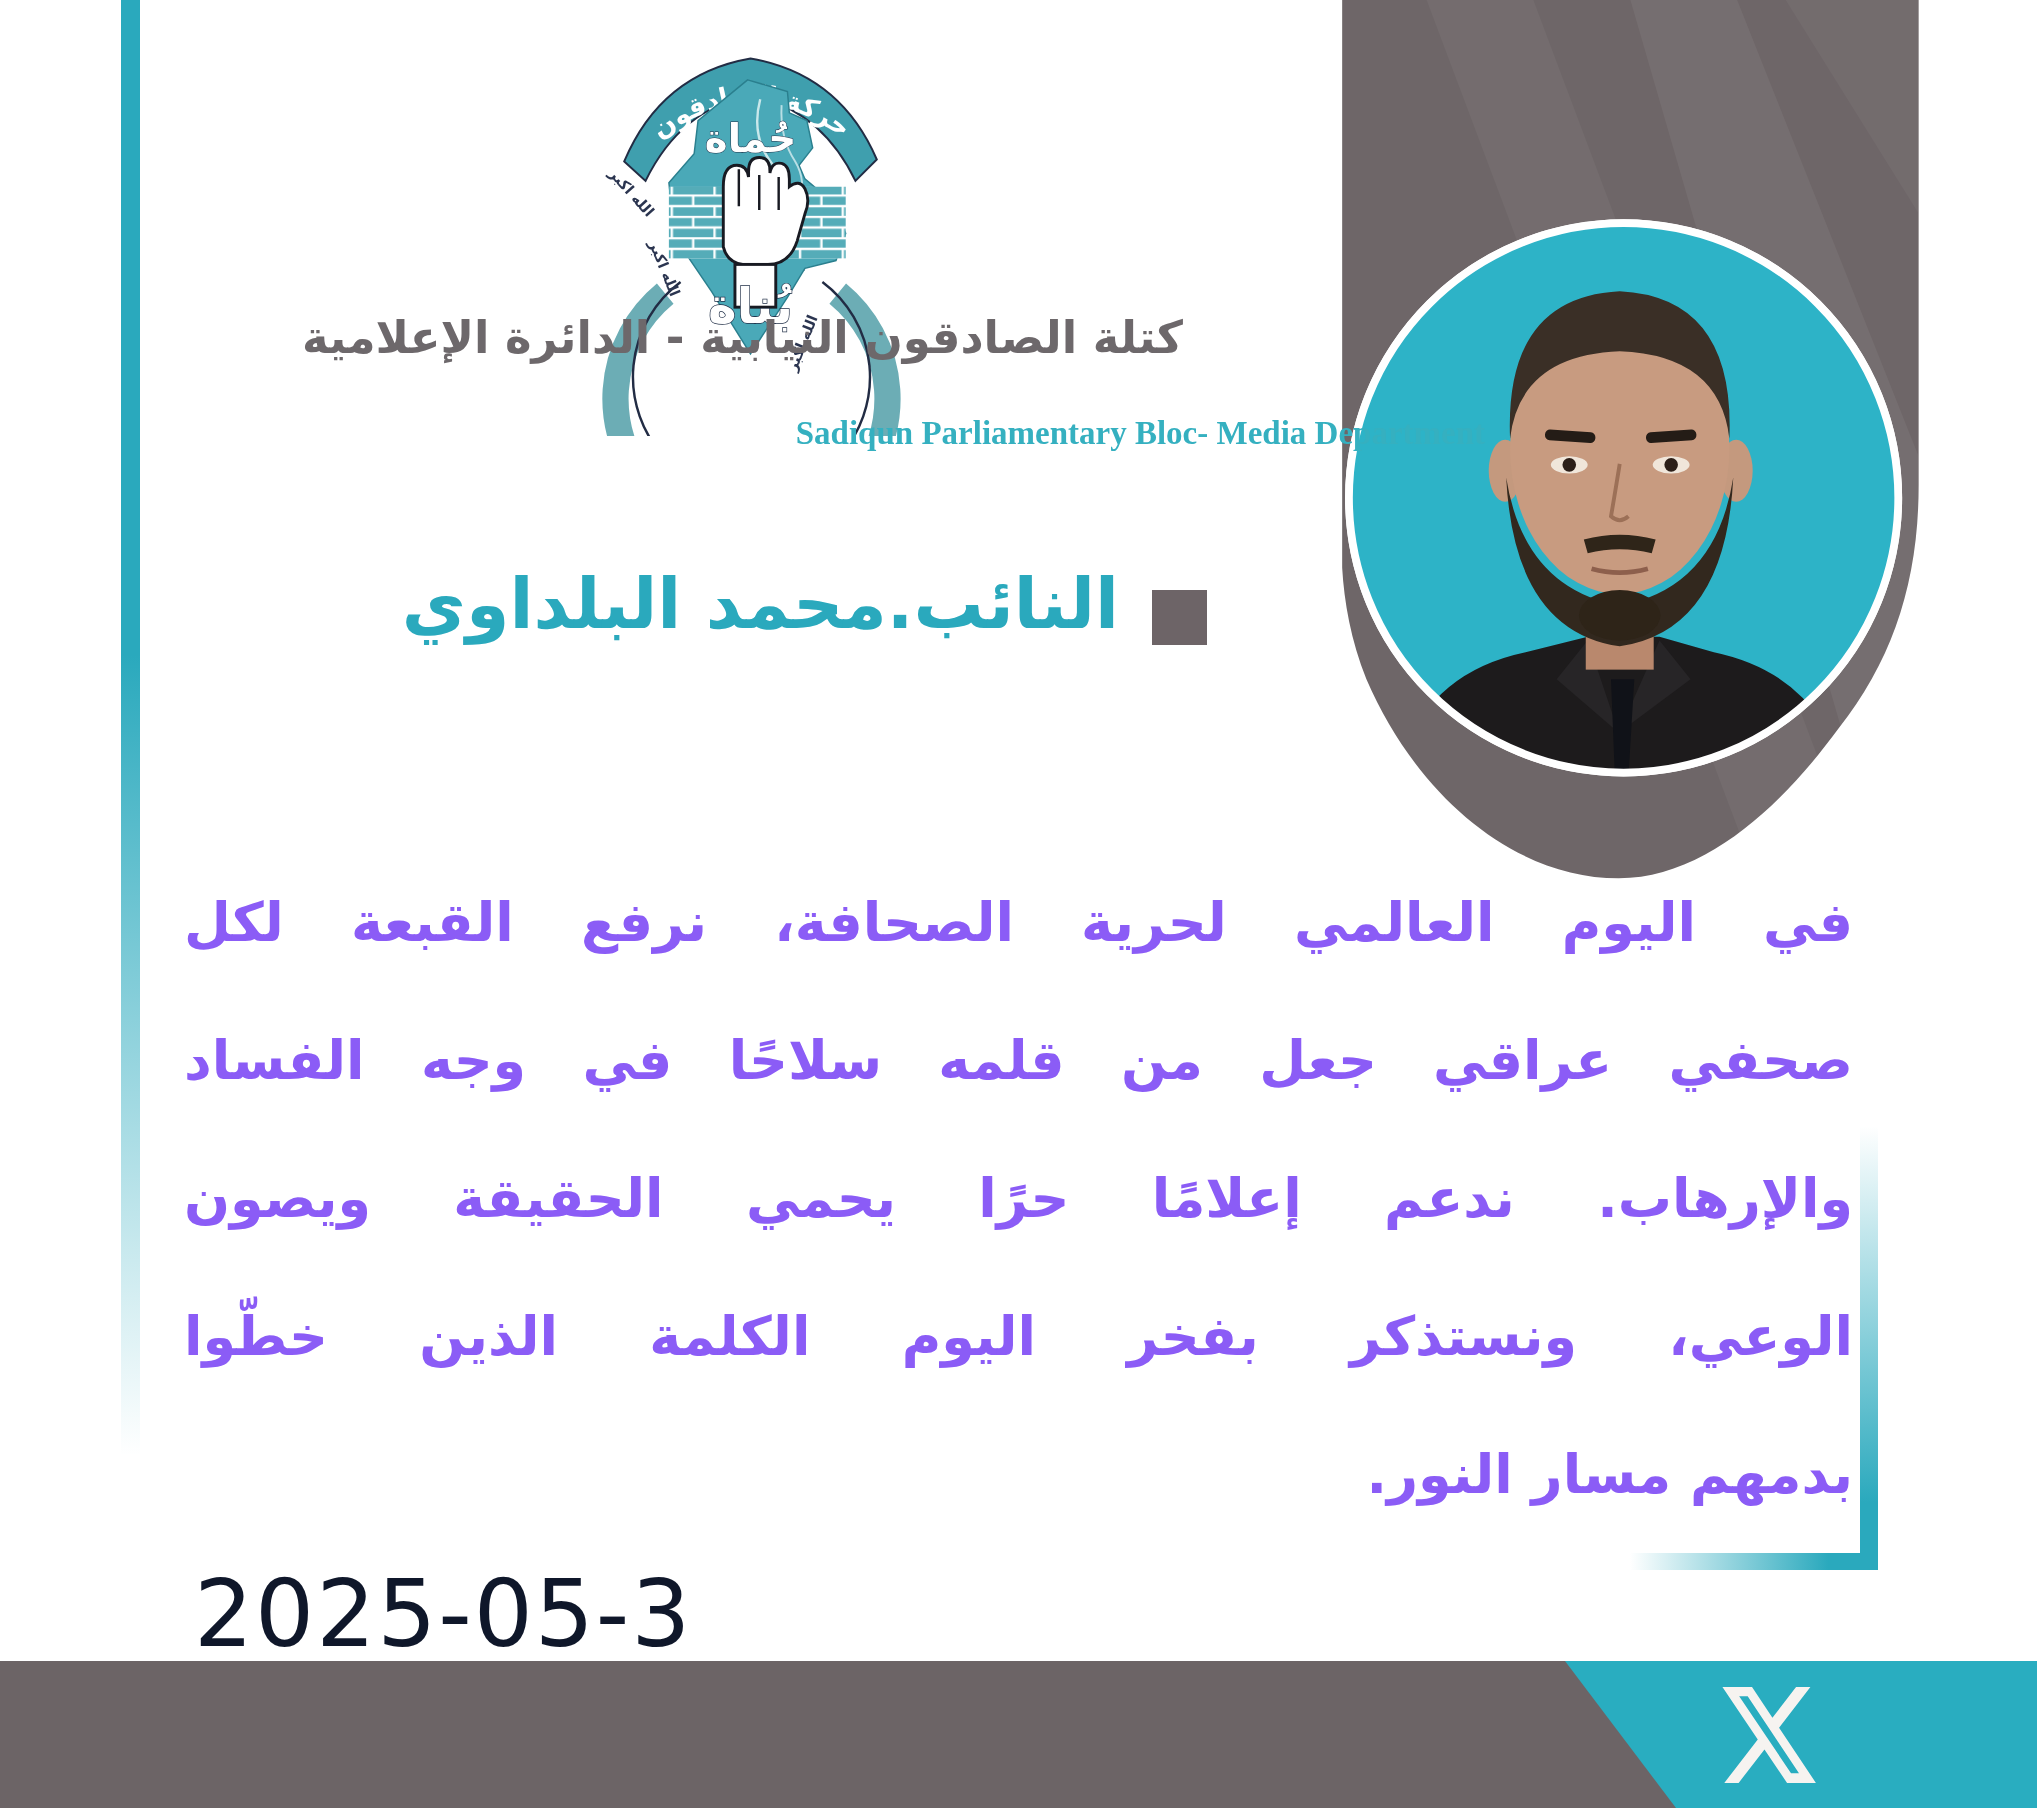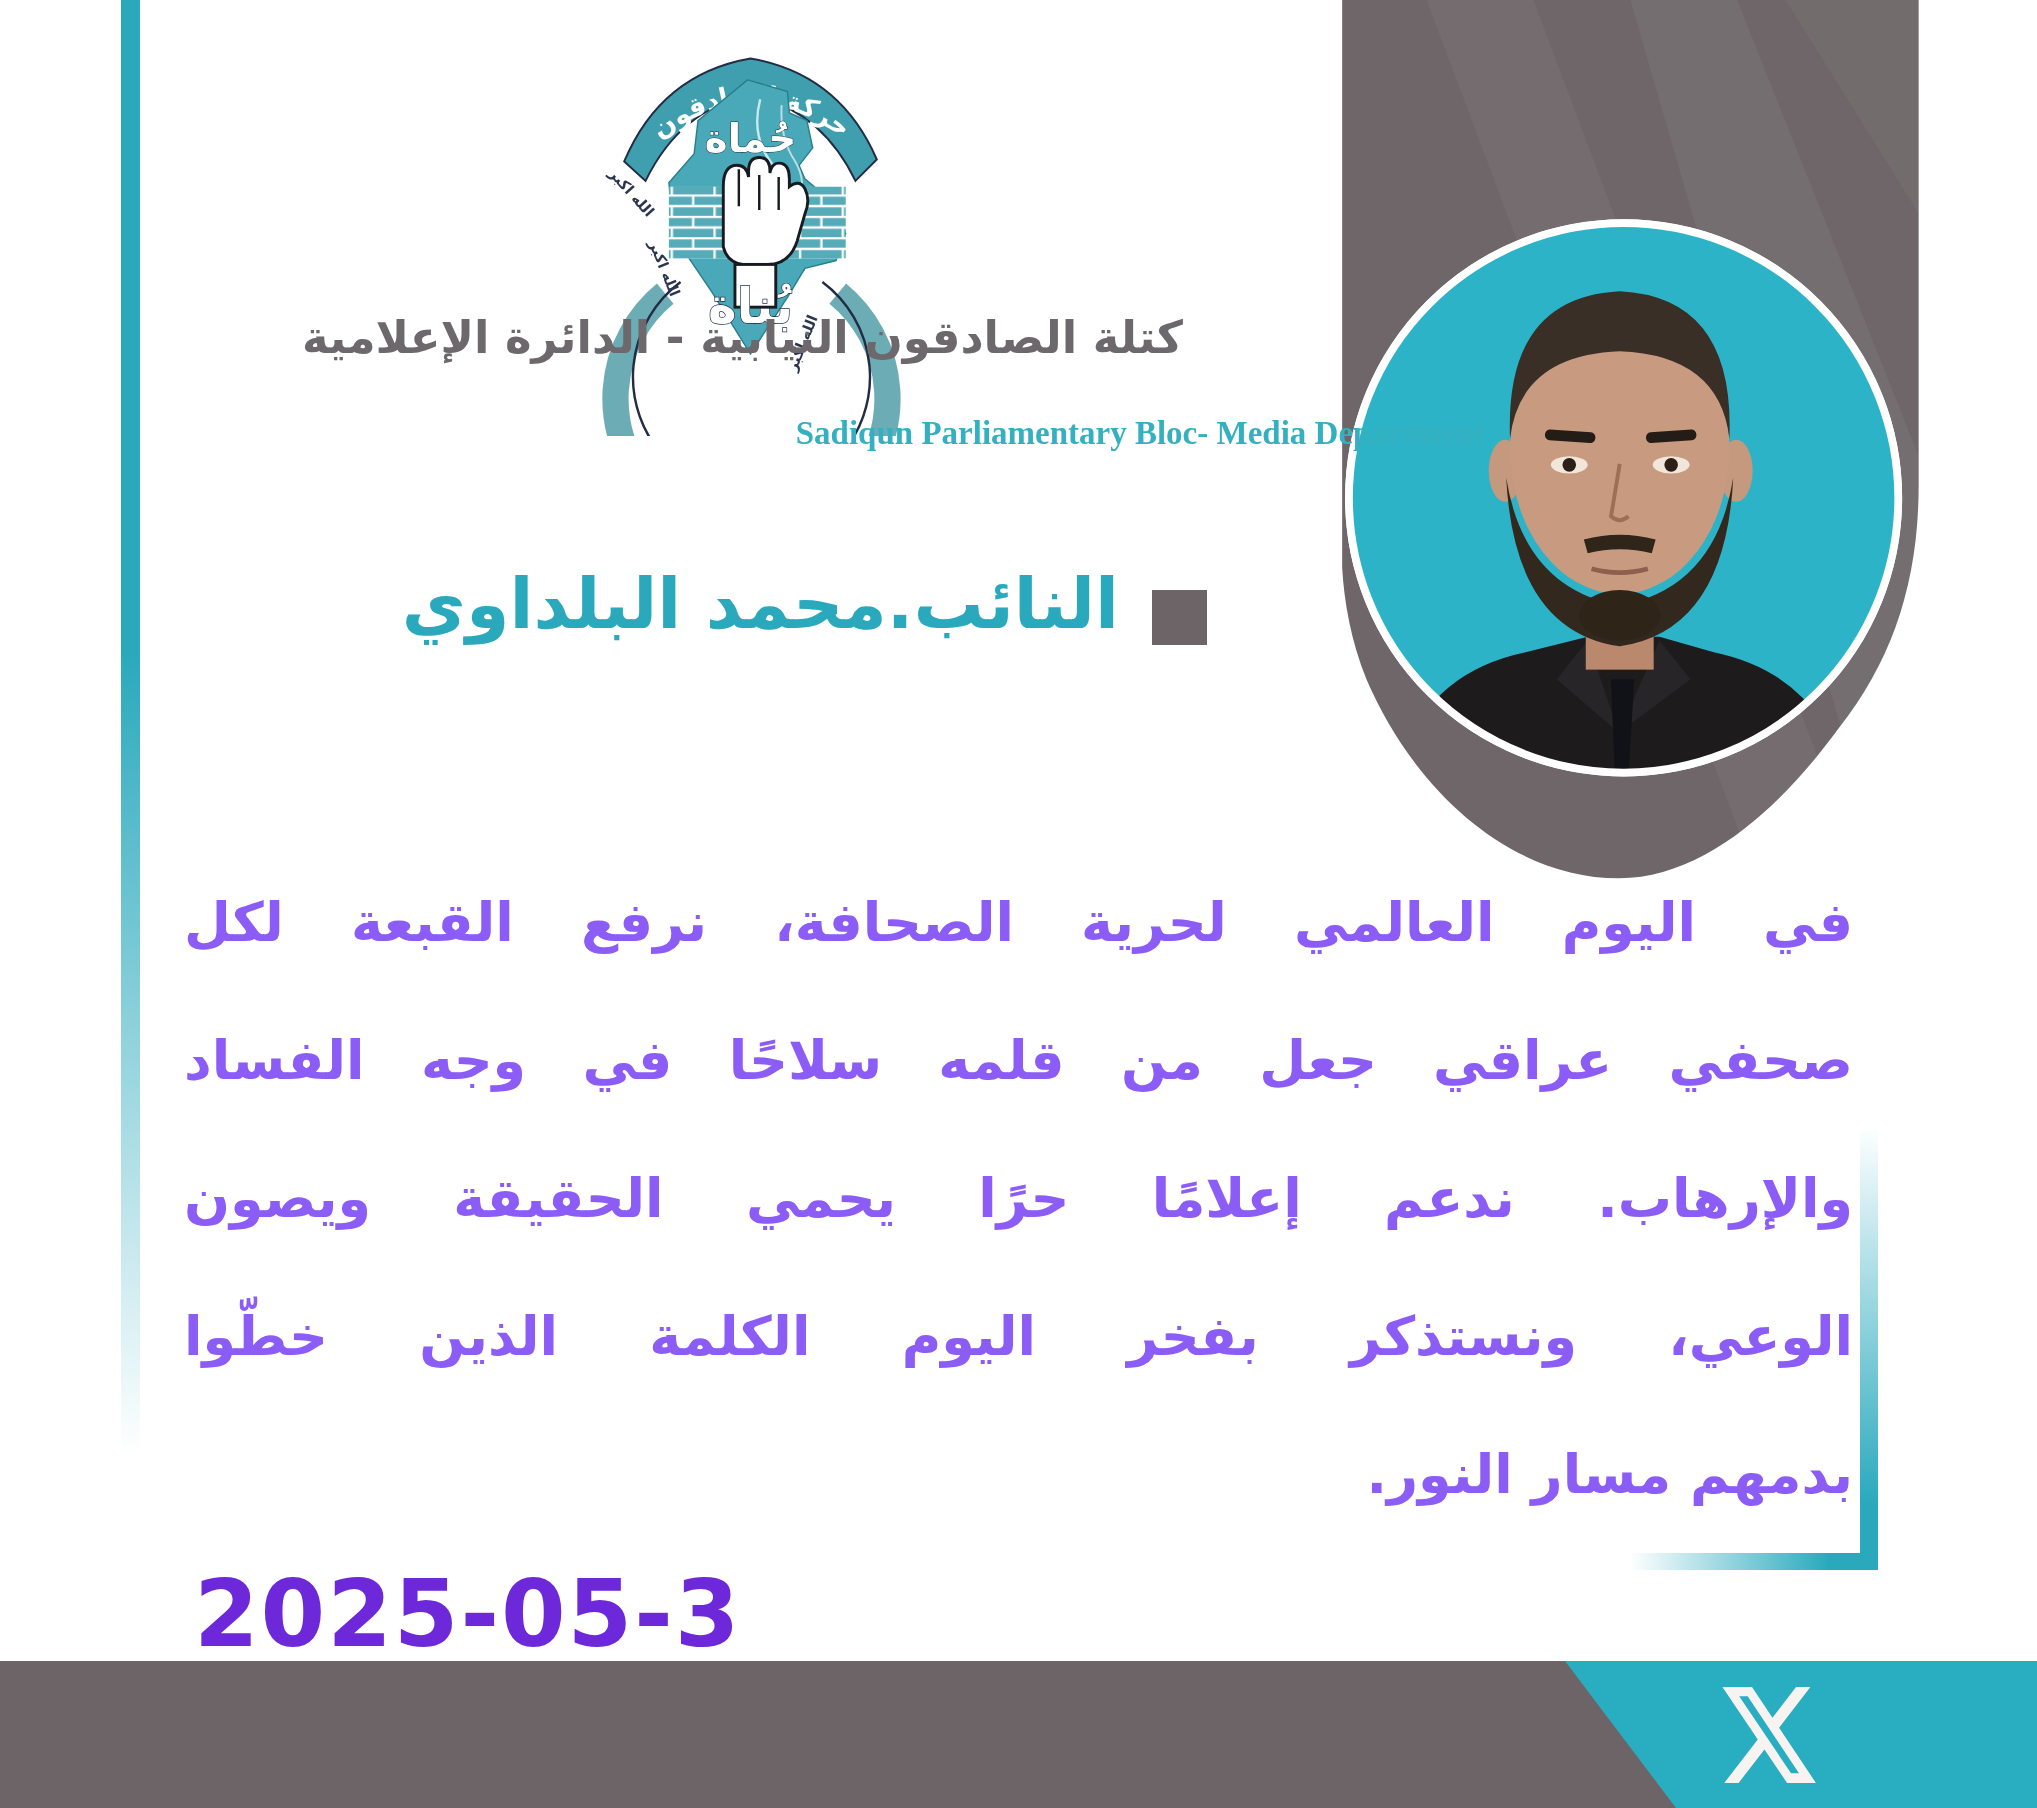--- a/index.html
+++ b/index.html
@@ -43,22 +43,22 @@
   .statement{
     position:absolute;left:184px;top:854px;width:1669px;direction:rtl;color:#8b5cf6;
   }
   .statement-line{
     height:138px;line-height:138px;font-size:54px;font-weight:bold;
     text-align:justify;text-align-last:justify;white-space:nowrap;
   }
   .statement-line:last-child{text-align-last:auto;white-space:normal;}
   
   .date{
-    position:absolute;left:194px;top:1560px;font-size:93px;font-weight:bold;
-    color:#6d28d9;letter-spacing:1.9px;font-family:"DejaVu Sans",sans-serif;
+    position:absolute;left:194px;top:1560px;font-size:93px;font-weight:normal;
+    color:#0f172a;letter-spacing:1.9px;font-family:"DejaVu Sans",sans-serif;
   }
   
   .footer-bar{
     position:absolute;left:0;top:1661px;width:2038px;height:147px;background:#6c6466;
   }
   .footer-banner{
     position:absolute;left:1504px;top:1661px;width:534px;height:147px;background:#29adc0;
     clip-path:polygon(61px 0,100% 0,100% 100%,172px 100%);
   }
   .x-wrap{position:absolute;left:213px;top:14.6px;width:104px;height:118px;}

